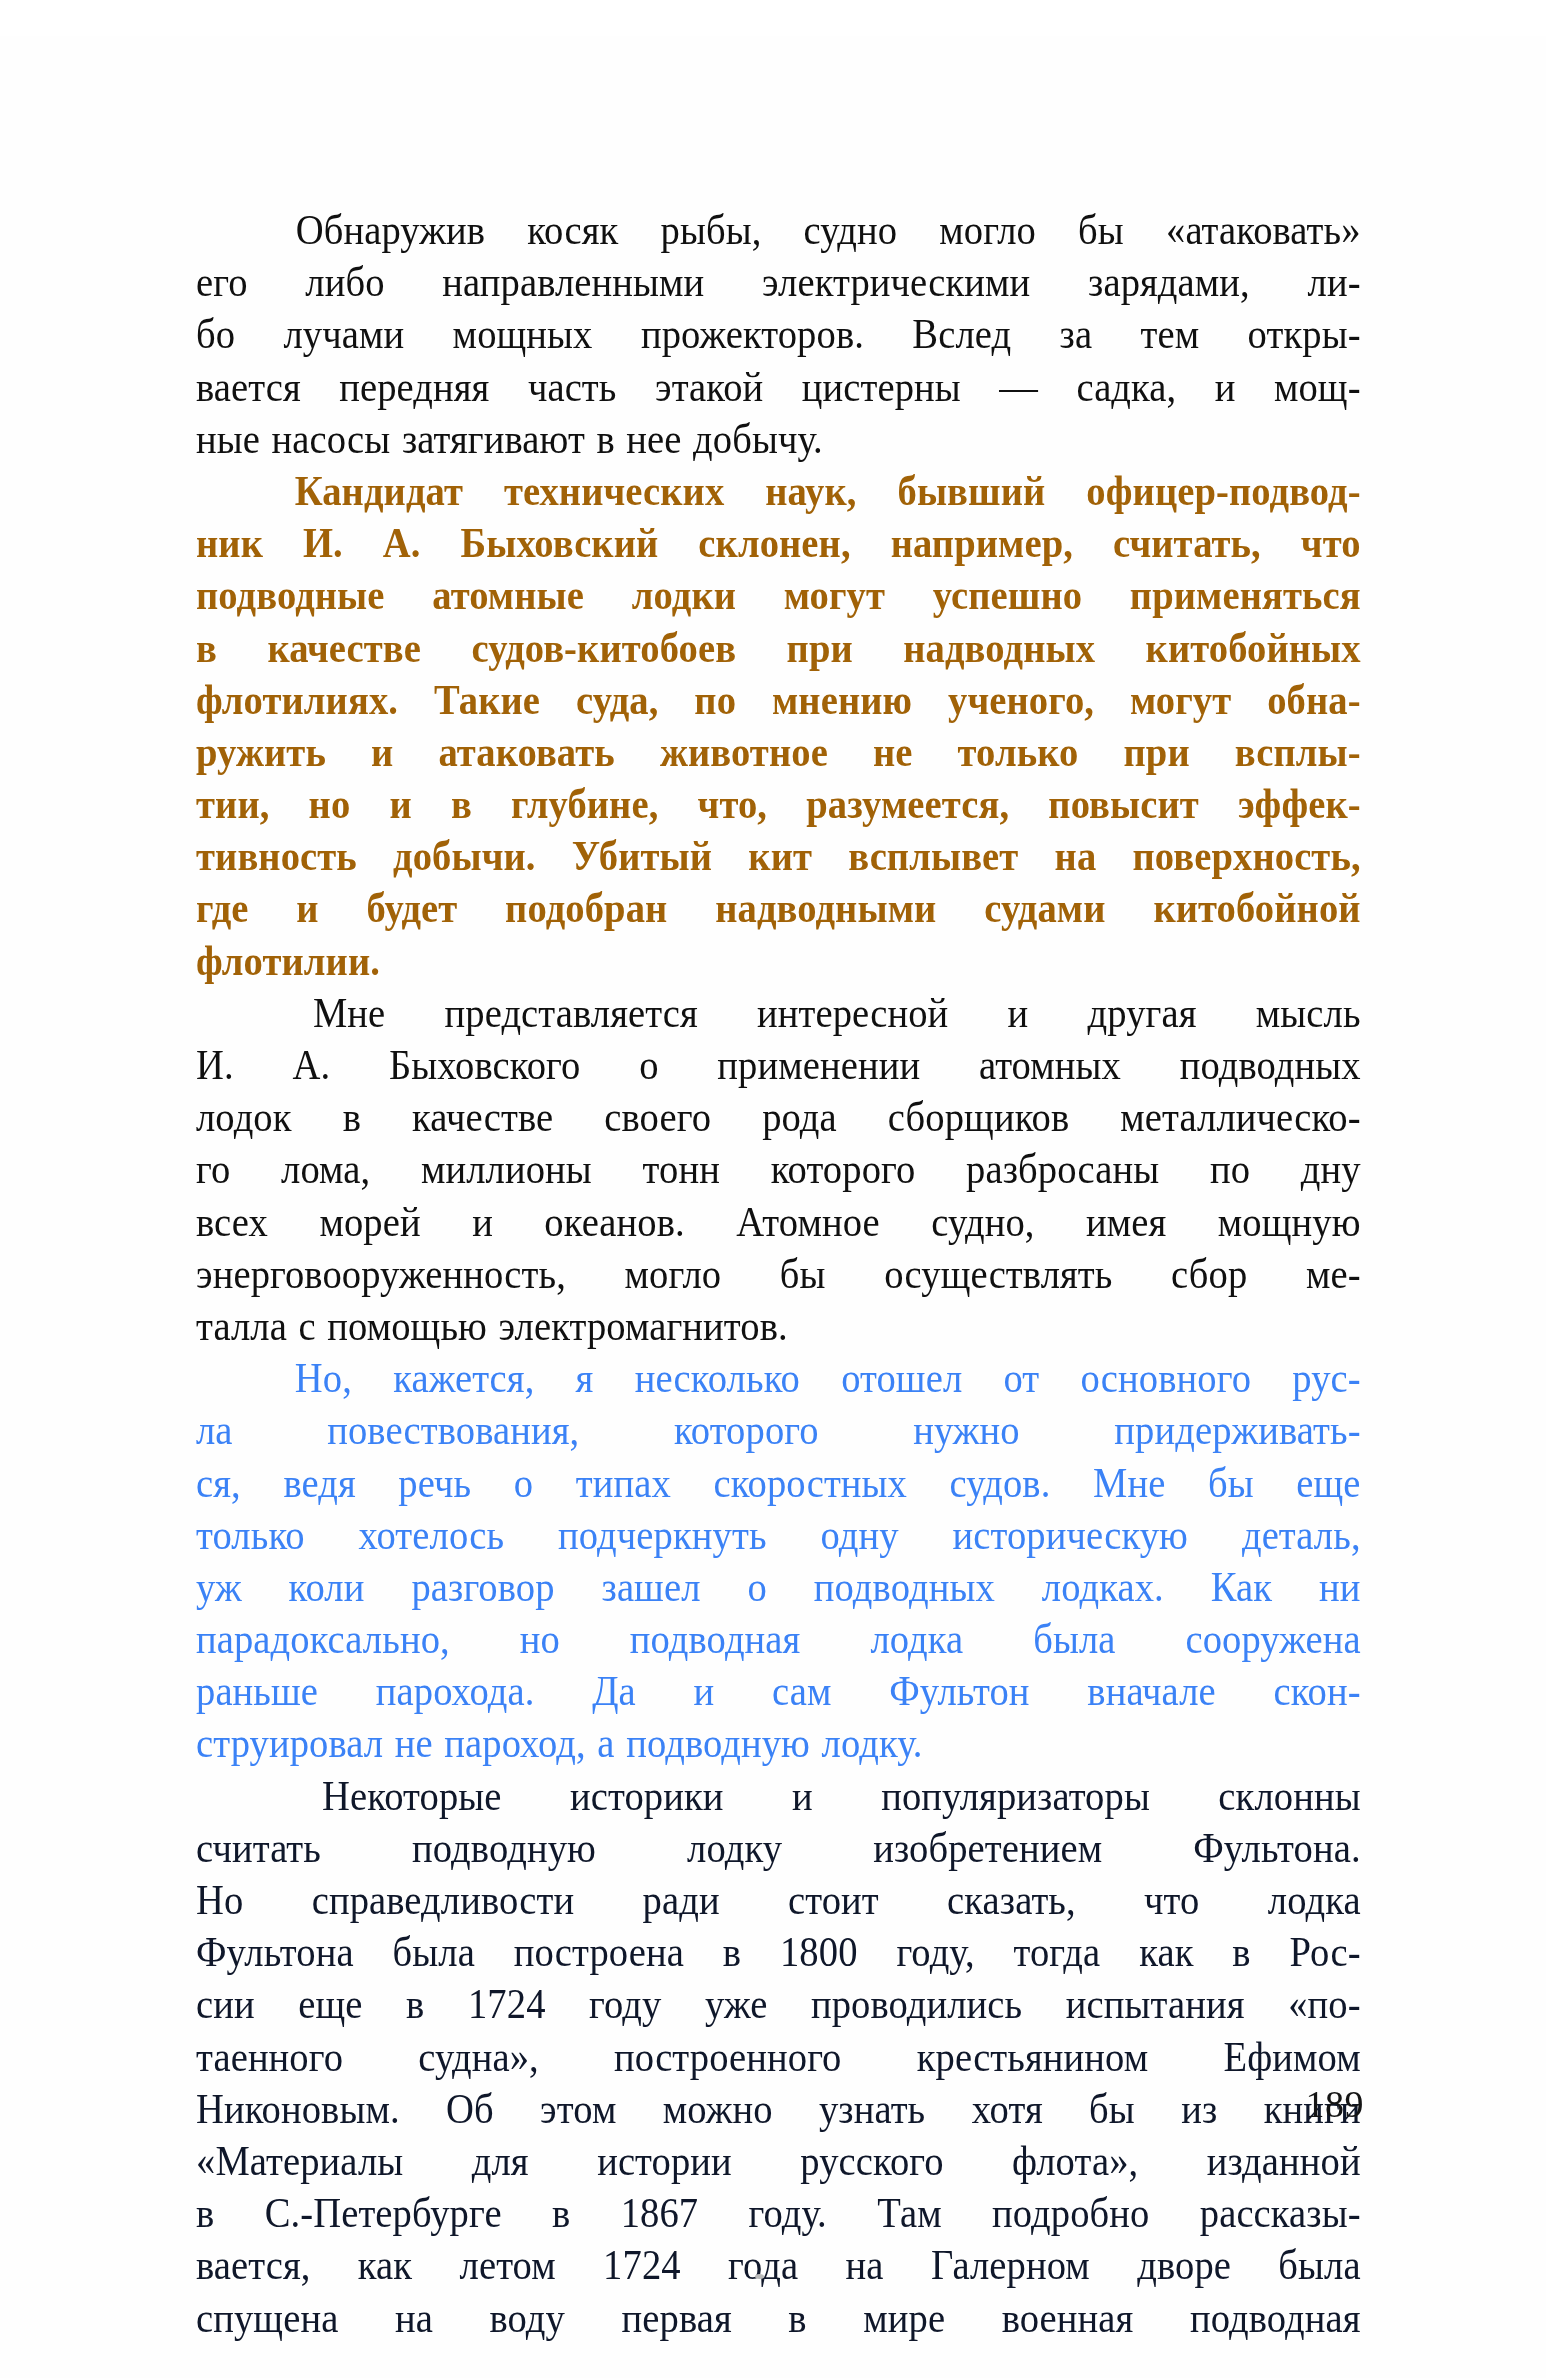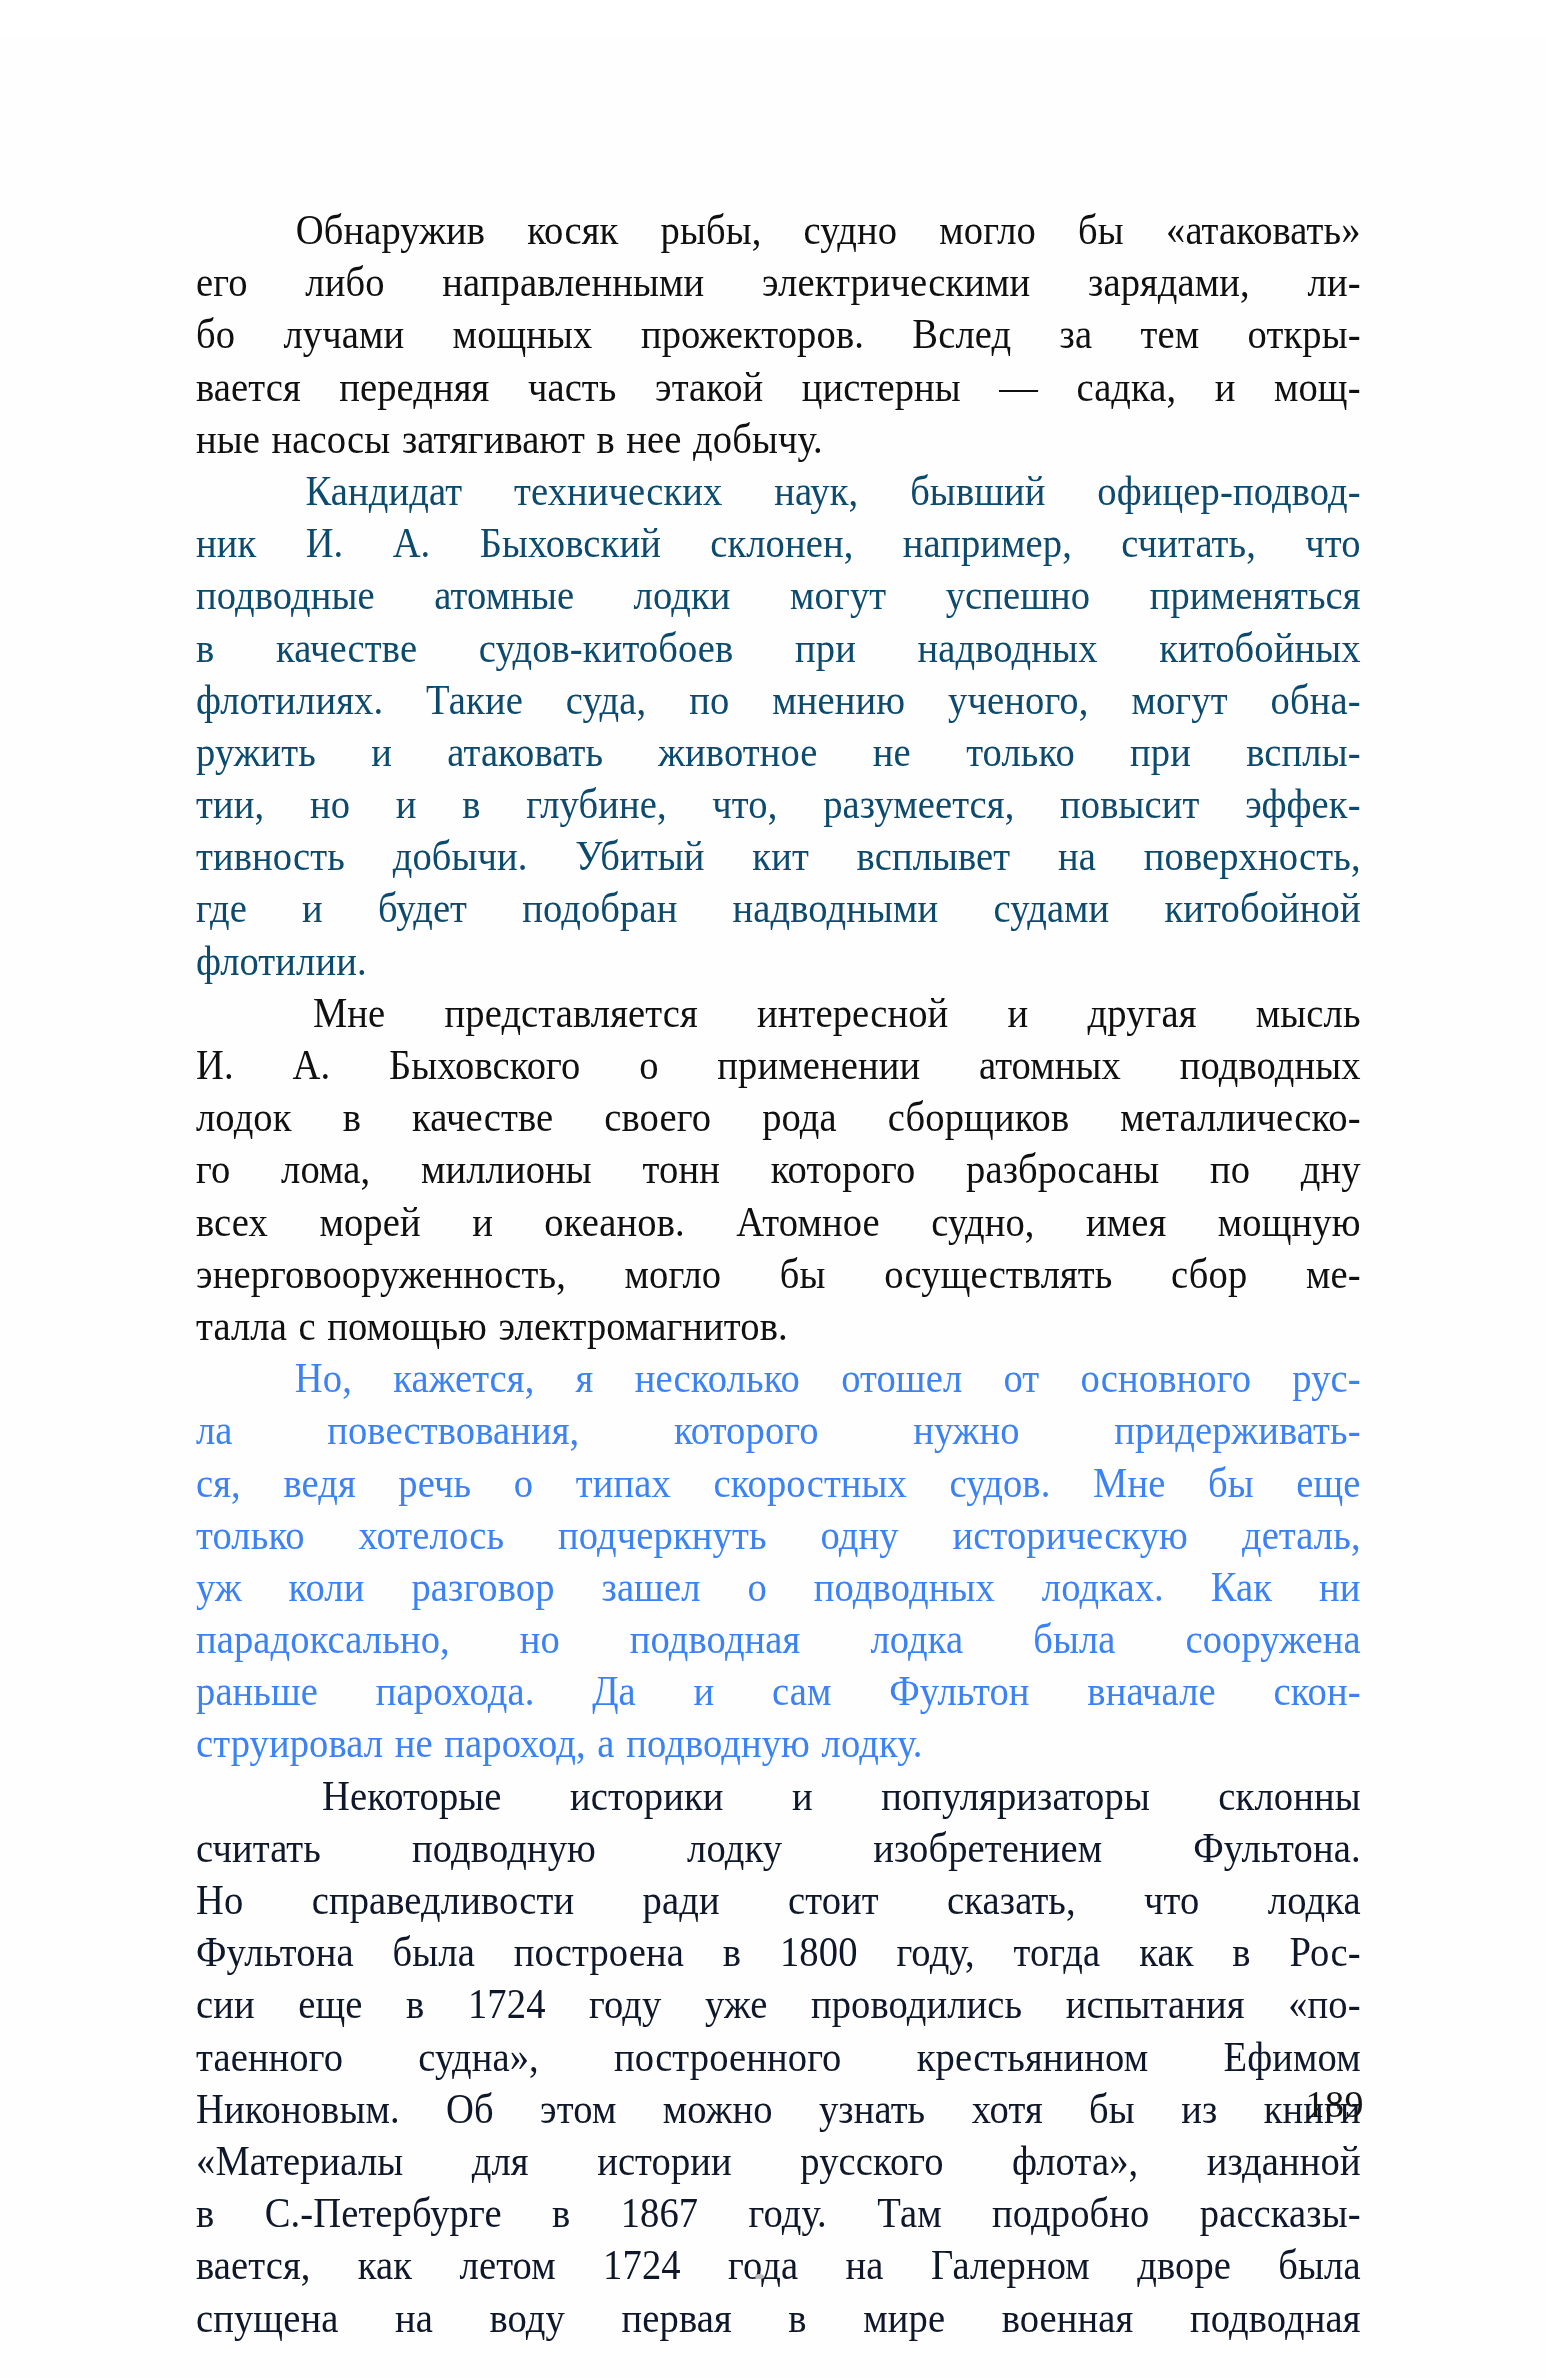--- a/index.html
+++ b/index.html
@@ -138,21 +138,21 @@
         </div>
         <div class="line ragged">
           <span class="w">ные</span>
           <span class="w">насосы</span>
           <span class="w">затягивают</span>
           <span class="w">в</span>
           <span class="w">нее</span>
           <span class="w">добычу.</span>
         </div>
       </div>
-      <div class="para" style="color: #0c4a6e;">
+      <div class="para" style="color: #a16207; font-weight: bold;">
         <div class="line indent">
           <span class="w">Кандидат</span>
           <span class="w">технических</span>
           <span class="w">наук,</span>
           <span class="w">бывший</span>
           <span class="w">офицер-подвод-</span>
         </div>
         <div class="line">
           <span class="w">ник</span>
           <span class="w">И.</span>

